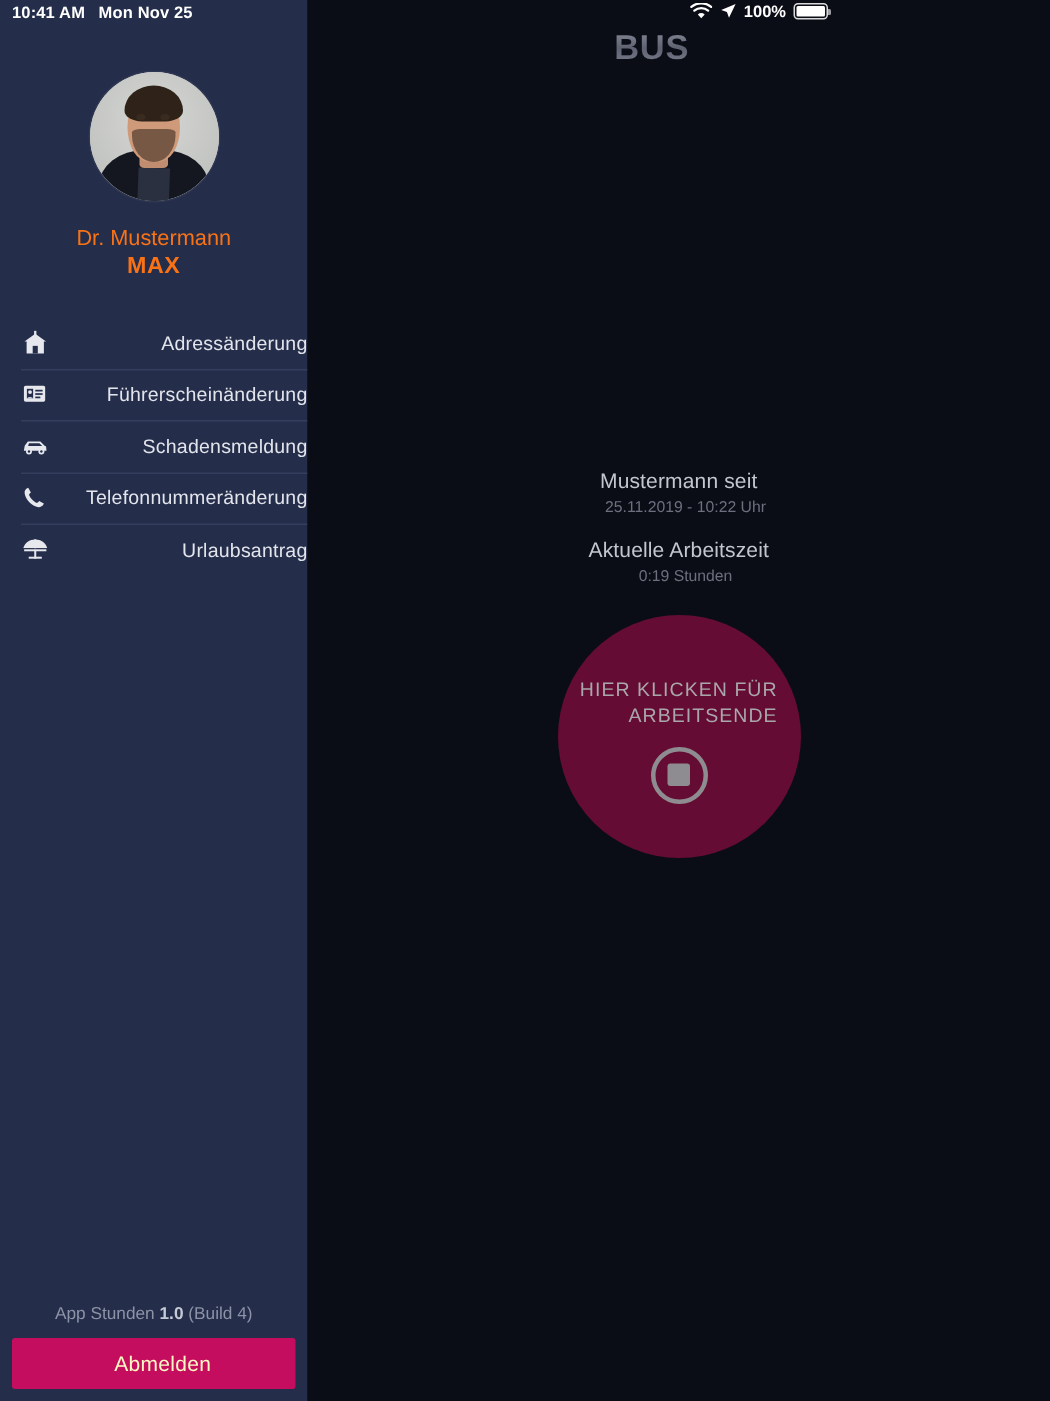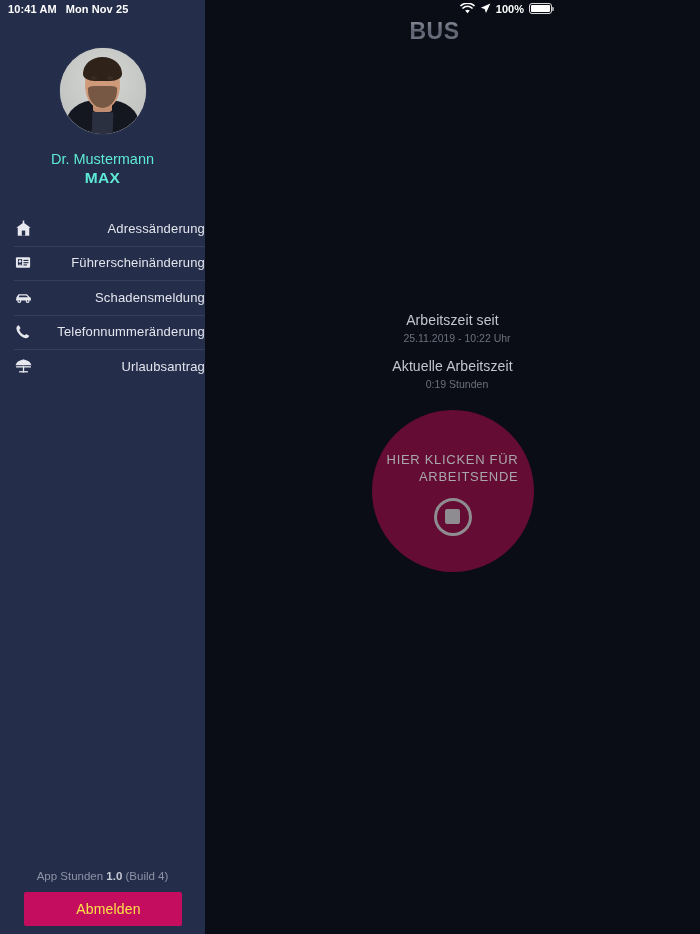--- a/index.html
+++ b/index.html
@@ -95,21 +95,21 @@
              background:#2e2219; border-radius:50% 50% 30% 30%/70% 70% 30% 30%; }
   .av-beard{ position:absolute; left:33%; top:44%; width:34%; height:26%;
              background:rgba(48,35,26,0.55); border-radius:20% 20% 50% 50%/10% 10% 80% 80%; }
   .av-eye  { position:absolute; top:33%; width:7%; height:4%;
              background:#3a2b20; border-radius:50%; }
   .av-eye.l{ left:37%; } .av-eye.r{ left:55%; }
 
   .user-name {
     margin-top:16px;
     text-align:center;
-    color:#5eead4;
+    color:#f97316;
     font-size:14.5px;
     line-height:18px;
   }
   .user-name .first {
     display:block;
     font-weight:bold;
     font-size:15.5px;
     margin-top:1px;
     letter-spacing:0.4px;
   }
@@ -149,27 +149,27 @@
   }
   .app-version {
     text-align:center;
     color:#8d93a6;
     font-size:11.5px;
     padding-bottom:10px;
   }
   .app-version b { color:#c6cad6; font-weight:bold; }
   .logout-btn {
     display:block;
-    width:158px;
+    width:189px;
     margin:0 auto 8px auto;
     height:34px;
     background:#c50d5f;
     border:none;
     border-radius:2px;
-    color:#fde047;
+    color:#fef9c3;
     font-family:"Liberation Sans", sans-serif;
     font-size:14px;
     cursor:pointer;
     letter-spacing:0.2px;
     padding-left:12px;
   }
 
   
   #main {
     position:relative;
@@ -381,21 +381,21 @@
       <button class="logout-btn">Abmelden</button>
     </div>
 
   </div>
 
   <div id="main">
 
     <div id="logo"><span>BUS</span><span class="dim">LIZ</span></div>
 
     <div id="checkin-block">
-      <div class="ci-title">Arbeitszeit seit</div>
+      <div class="ci-title">Mustermann seit</div>
       <div class="ci-sub">25.11.2019 - 10:22 Uhr</div>
       <div class="ci-gap"></div>
       <div class="ci-title">Aktuelle Arbeitszeit</div>
       <div class="ci-sub">0:19 Stunden</div>
     </div>
 
     <button id="action-button">
       <span class="ab-label">
         <span>HIER KLICKEN FÜR</span><br>
         <span>ARBEITSENDE</span>

